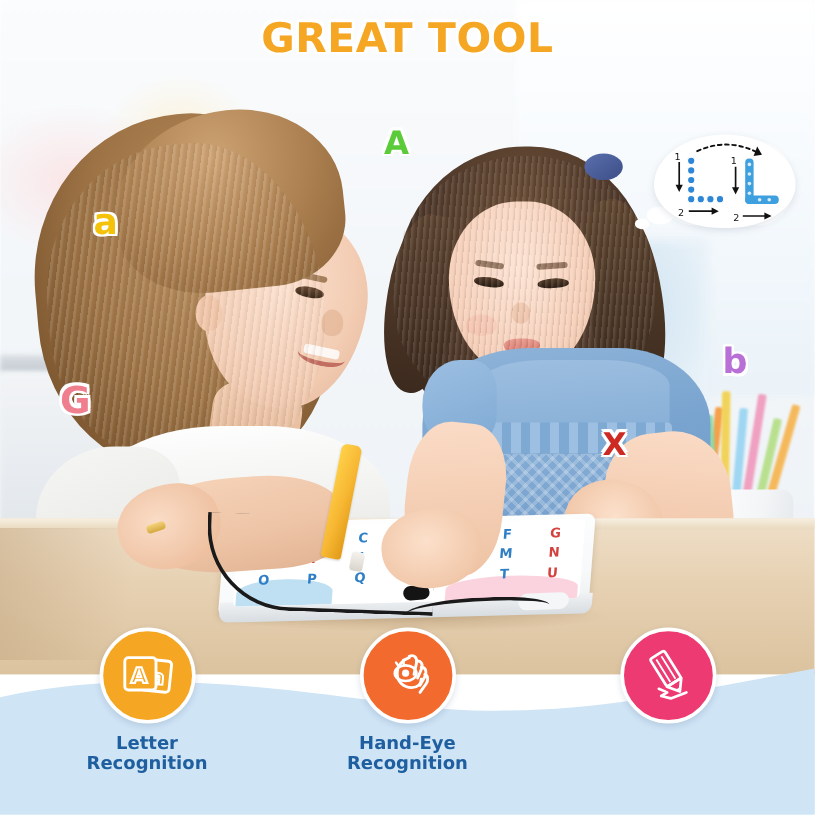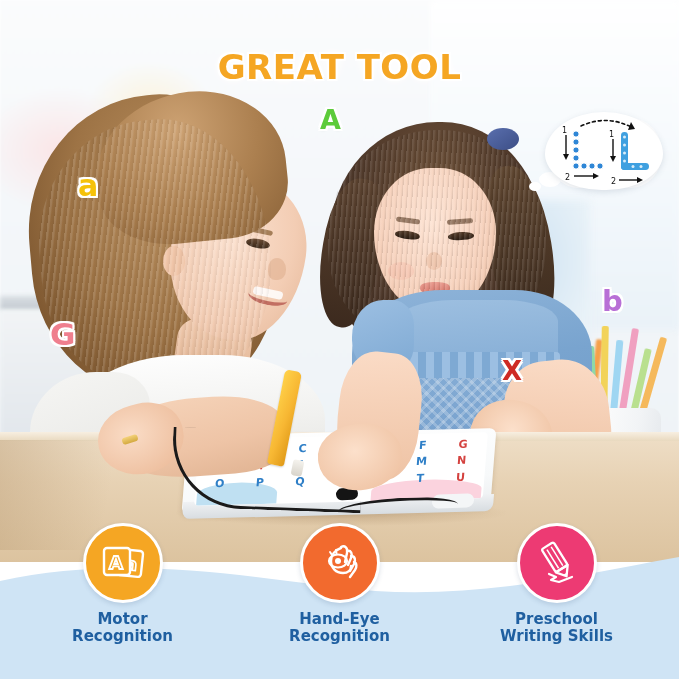--- a/index.html
+++ b/index.html
@@ -272,21 +272,21 @@
   .headline {
     position:absolute; left:0; top:14px; width:679px;
     text-align:center; z-index:30;
     font-family:"DejaVu Sans", sans-serif;
     font-weight:700; color:#F5A623;
     letter-spacing:.5px; line-height:1.08;
     text-shadow:
       0 0 6px #fff, 0 0 12px #fff, 0 0 18px rgba(255,255,255,.95),
       2px 2px 0 #fff, -2px 2px 0 #fff, 2px -2px 0 #fff, -2px -2px 0 #fff;
   }
-  .headline .l1{ font-size:34px; display:block;margin-top:35px; }
+  .headline .l1{ font-size:34px; display:block; }
   .headline .l2{ font-size:34px; display:block; }
 
   
   .flt {
     position:absolute; z-index:26;
     font-family:"DejaVu Sans", sans-serif; font-weight:700;
     text-shadow:
       -2px 0 0 #fff, 2px 0 0 #fff, 0 -2px 0 #fff, 0 2px 0 #fff,
       -2px -2px 0 #fff, 2px -2px 0 #fff, -2px 2px 0 #fff, 2px 2px 0 #fff,
       0 1px 3px rgba(0,0,0,.14);
@@ -521,21 +521,21 @@
       <div class="fcircle" style="background:#F5A623;">
         <span>
           <svg width="48" height="42" viewBox="0 0 48 42">
             <rect x="19" y="8" width="24" height="26" rx="3" fill="none" stroke="#fff" stroke-width="2.4" transform="rotate(6 31 21)"></rect>
             <text x="27" y="28" font-family="DejaVu Sans, sans-serif" font-size="17" font-weight="700" fill="#F5A623" stroke="#fff" stroke-width="1.6" transform="rotate(6 31 21)">a</text>
             <rect x="5" y="6" width="26" height="27" rx="3" fill="#F5A623" stroke="#fff" stroke-width="2.4"></rect>
             <text x="10" y="27" font-family="DejaVu Sans, sans-serif" font-size="18" font-weight="700" fill="#F5A623" stroke="#fff" stroke-width="1.8">A</text>
           </svg>
         </span>
       </div>
-      <div class="flabel">Motor
+      <div class="flabel">Letter
 Recognition</div>
     </div>
 
     <div class="feature">
       <div class="fcircle" style="background:#F26A2E;">
         <span>
           <svg width="46" height="44" viewBox="0 0 46 44">
             <path d="M24 6 C28 4 31 7 30 12 L28 21" fill="none" stroke="#fff" stroke-width="2.4" stroke-linecap="round"></path>
             <path d="M30 10 C34 9 36 13 34 17 L31 24" fill="none" stroke="#fff" stroke-width="2.4" stroke-linecap="round"></path>
             <path d="M34 15 C38 15 39 19 37 23 L33 30" fill="none" stroke="#fff" stroke-width="2.4" stroke-linecap="round"></path>
@@ -560,19 +560,17 @@
               <rect x="16" y="2" width="14" height="27" rx="2" fill="none" stroke="#fff" stroke-width="2.3"></rect>
               <line x1="20.5" y1="5" x2="20.5" y2="27" stroke="#fff" stroke-width="1.5"></line>
               <line x1="25.5" y1="5" x2="25.5" y2="27" stroke="#fff" stroke-width="1.5"></line>
               <path d="M16 29 L23 38 L30 29 Z" fill="none" stroke="#fff" stroke-width="2.3" stroke-linejoin="round"></path>
               <path d="M20 35 L23 38 L26 35 Z" fill="#fff"></path>
             </g>
             <path d="M15 33 L22 36 L17 39 L25 41 L38 36" fill="none" stroke="#fff" stroke-width="2.2" stroke-linecap="round" stroke-linejoin="round"></path>
           </svg>
         </span>
       </div>
-      <div class="flabel">Preschool
-Writing Skills</div>
     </div>
 
 
   </div>
 </div>
 
 </body></html>

